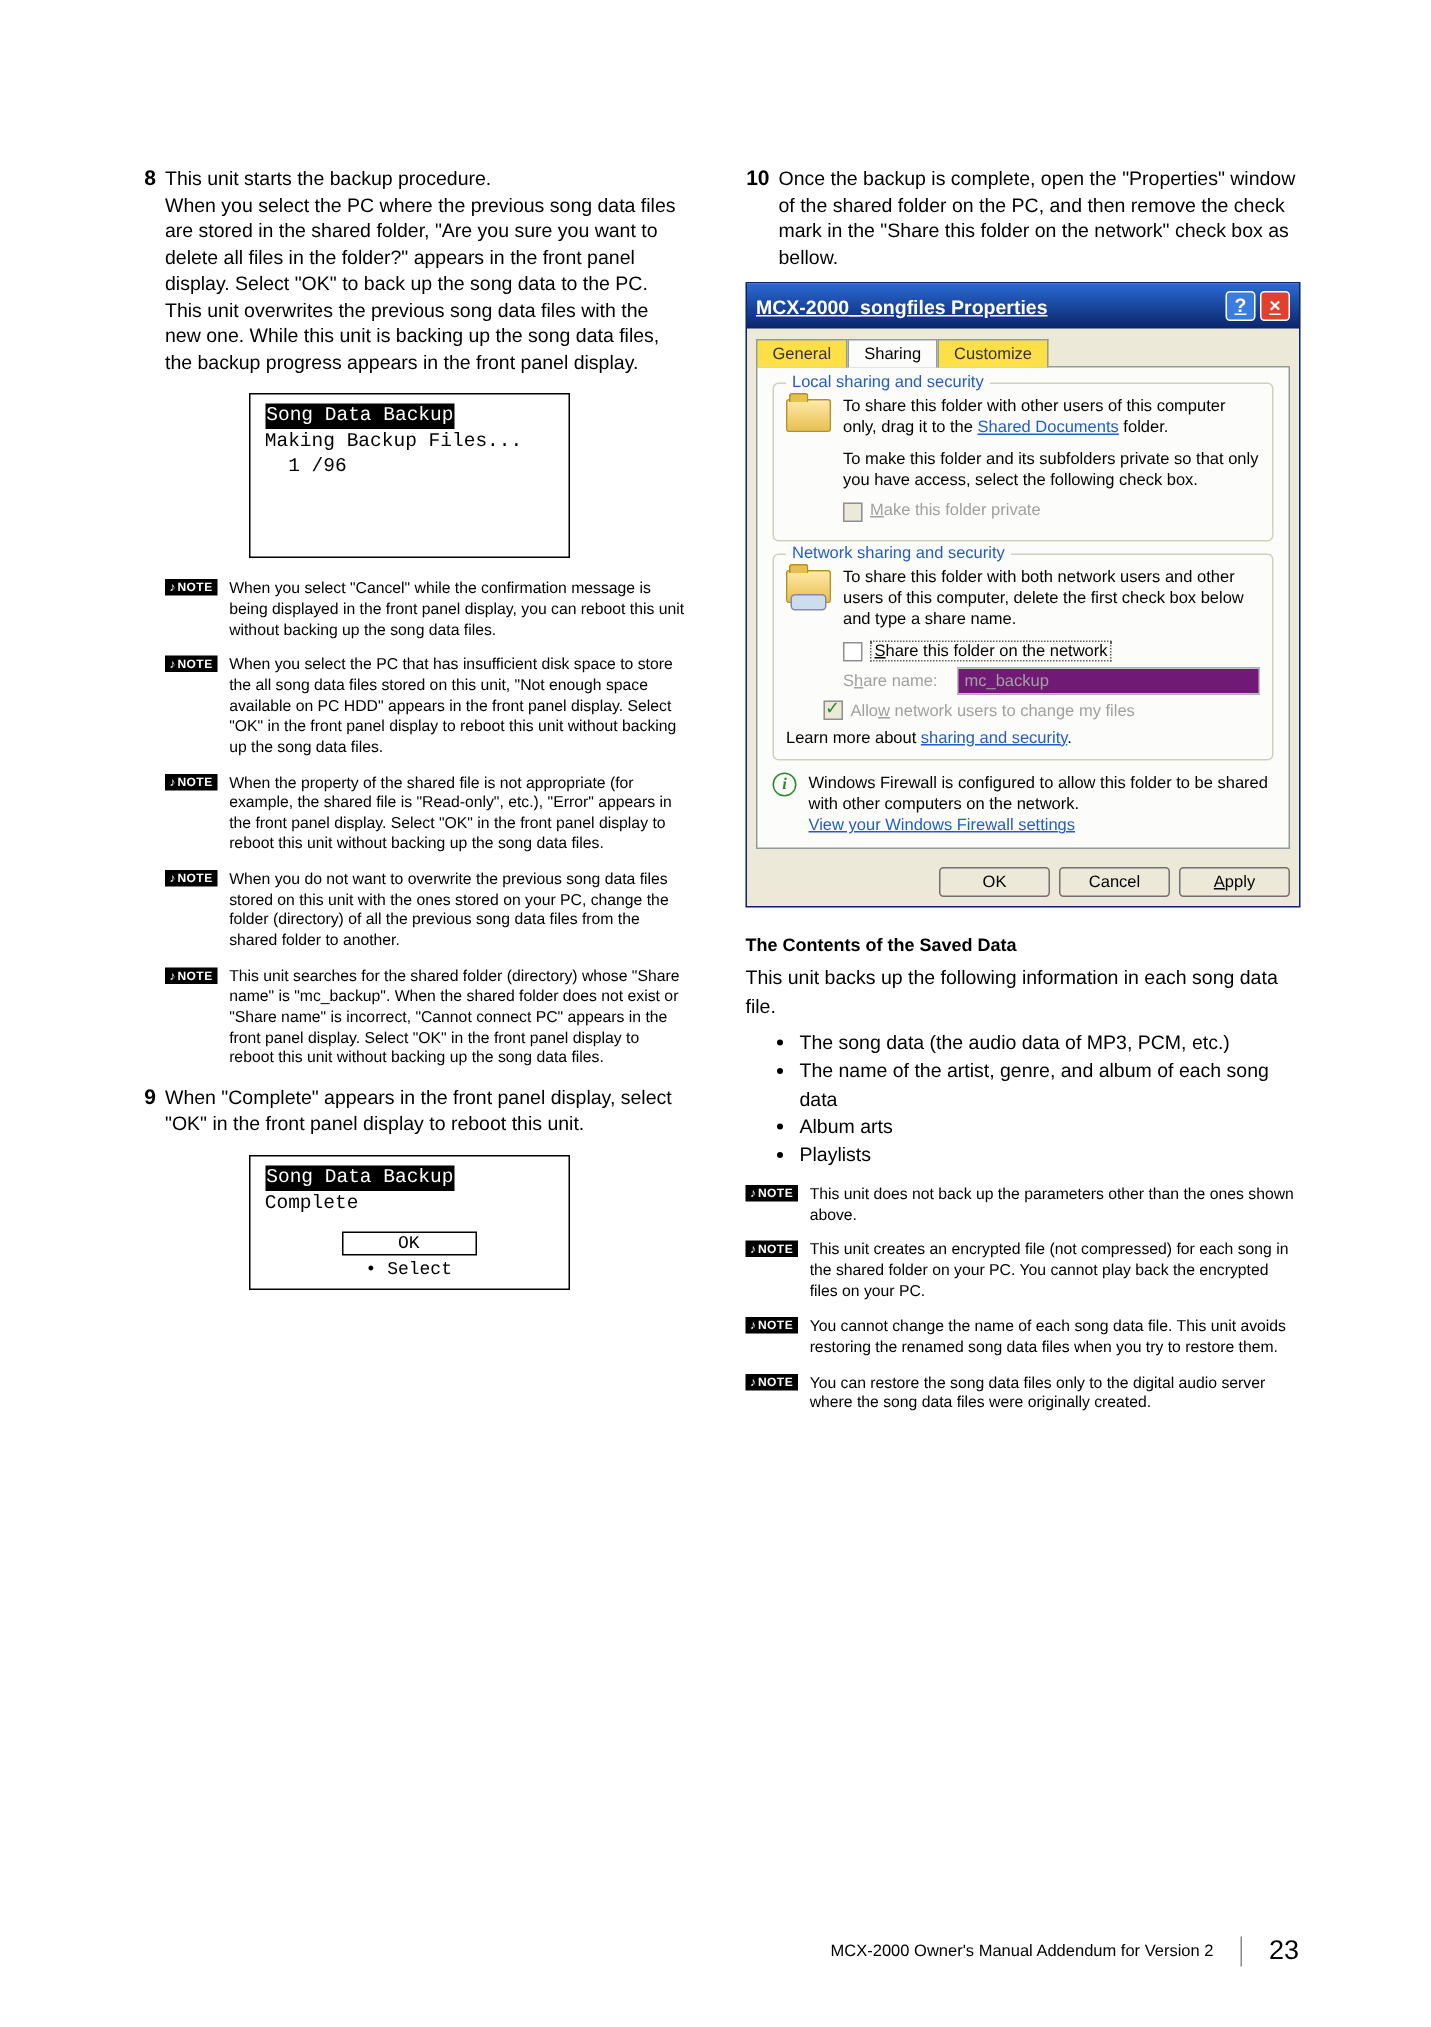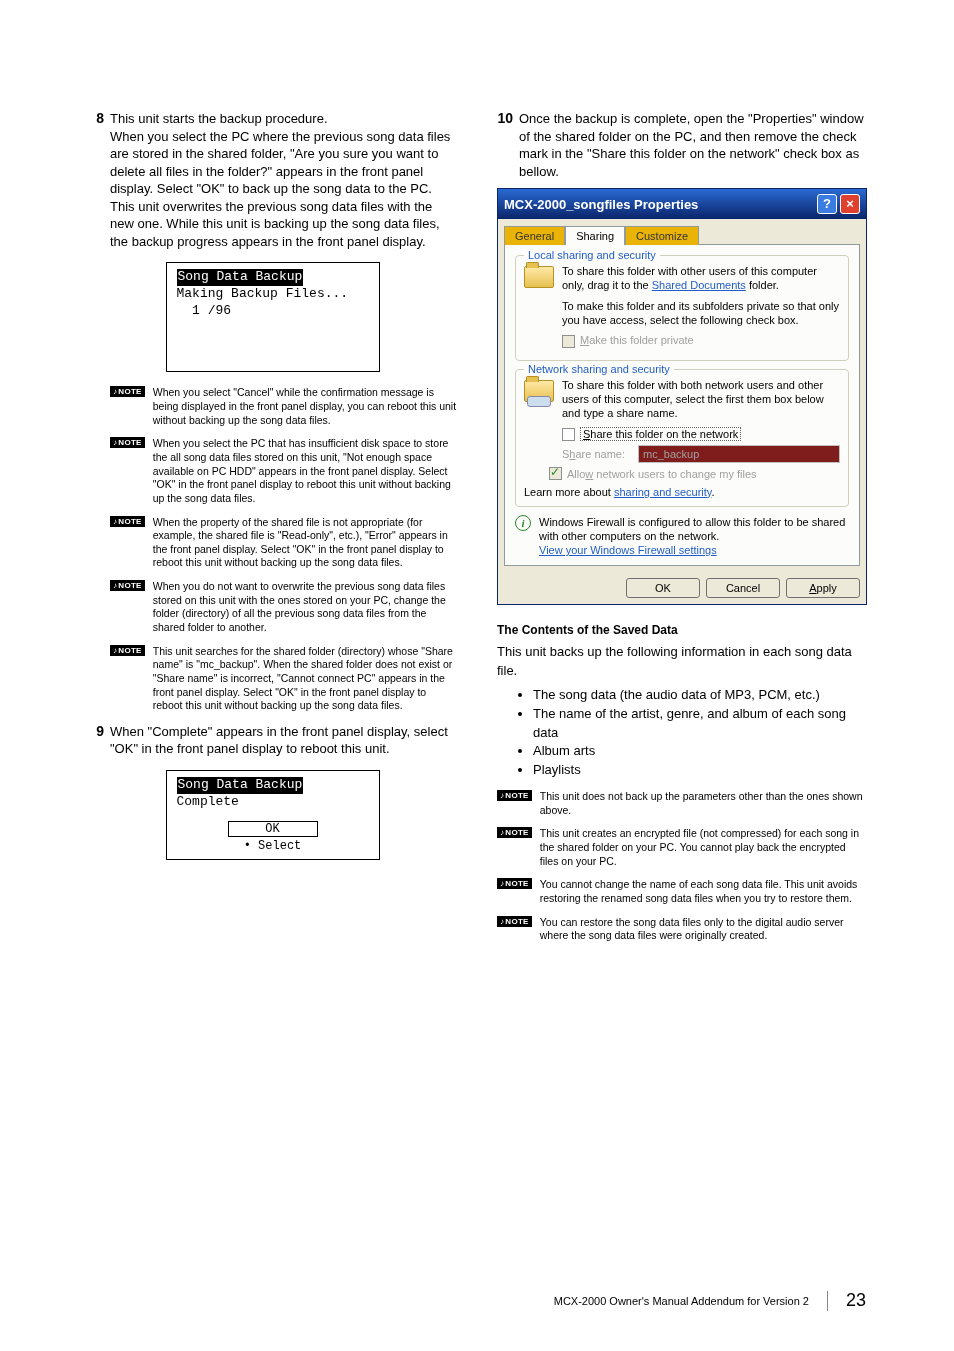--- a/index.html
+++ b/index.html
@@ -92,41 +92,42 @@
     font-size: 11px;
   }
   .xp-title {
     background: linear-gradient(#2a6ad3, #0a246a);
     color: #fff;
     font-weight: bold;
     padding: 5px 6px;
     display: flex;
     align-items: center;
     font-size: 13px;
+    text-decoration: underline;
   }
   .xp-title .t { flex: 1; }
   .xp-title .wbtn {
     width: 20px; height: 20px; margin-left: 3px;
     border: 1px solid #fff; border-radius: 3px;
     text-align: center; font-weight: bold;
     background: #3a7ce0; color: #fff; line-height: 17px;
     font-size: 13px;
   }
   .xp-title .wbtn.close { background: #e04030; }
   .xp-tabs { display: flex; padding: 6px 6px 0 6px; gap: 0; }
   .xp-tab {
     border: 1px solid #919b9c;
     border-bottom: none;
     padding: 3px 10px;
     background: #ece9d8;
     font-size: 11px;
     position: relative;
     top: 1px;
   }
-  .xp-tab.inactive { background: #eab308; color: #333; }
+  .xp-tab.inactive { background: #fde047; color: #333; }
   .xp-tab.active { background: #fcfcfa; z-index: 2; }
   .xp-panel {
     border: 1px solid #919b9c;
     margin: 0 6px 6px 6px;
     background: #fcfcfa;
     padding: 10px 10px 8px 10px;
   }
   .xp-group {
     border: 1px solid #d0d0bf;
     border-radius: 4px;
@@ -186,21 +187,21 @@
     font-size: 12px; color: #2a8a2a;
   }
   .xp-check.disabled { color: #a0a0a0; }
   .xp-check.dotted .lab {
     border: 1px dotted #606060;
     padding: 0 2px;
   }
   .xp-input-row { display: flex; align-items: center; gap: 6px; margin: 4px 0 4px 38px; }
   .xp-input-row .lab { color: #a0a0a0; font-size: 11px; width: 70px; }
   .xp-input-row .inp {
-    border: 1px solid #c0c0c0; background: #7f1d1d;
+    border: 1px solid #c0c0c0; background: #701a75;
     padding: 2px 4px; font-size: 11px; flex: 1;
     color: #a0a0a0;
   }
   .xp-link { color: #215dc6; text-decoration: underline; }
   .xp-info-row { display: flex; gap: 8px; margin-top: 6px; }
   .xp-info-row .iico {
     width: 16px; height: 16px; border-radius: 50%;
     border: 1px solid #2a8a2a; color: #2a8a2a;
     text-align: center; font-weight: bold; font-size: 11px;
     line-height: 14px; flex-shrink: 0; font-style: italic;
@@ -323,21 +324,21 @@
           <div class="xp-check disabled xp-indent" style="margin-left:38px;margin-top:6px;">
             <span class="box disabled"></span>
             <span><span class="und">M</span>ake this folder private</span>
           </div>
         </div>
 
         <div class="xp-group">
           <div class="xp-group-legend">Network sharing and security</div>
           <div class="xp-row">
             <div class="ico folder hand"></div>
-            <div class="msg">To share this folder with both network users and other users of this computer, select the first them box below and type a share name.</div>
+            <div class="msg">To share this folder with both network users and other users of this computer, delete the first check box below and type a share name.</div>
           </div>
           <div class="xp-check dotted" style="margin-left:38px;">
             <span class="box"></span>
             <span class="lab"><span class="und">S</span>hare this folder on the network</span>
           </div>
           <div class="xp-input-row">
             <span class="lab">S<span class="und">h</span>are name:</span>
             <span class="inp">mc_backup</span>
           </div>
           <div class="xp-check disabled" style="margin-left:25px;">

